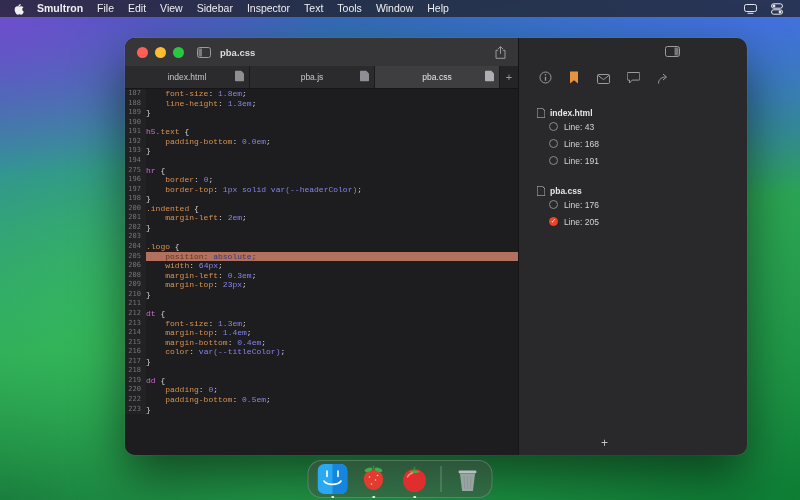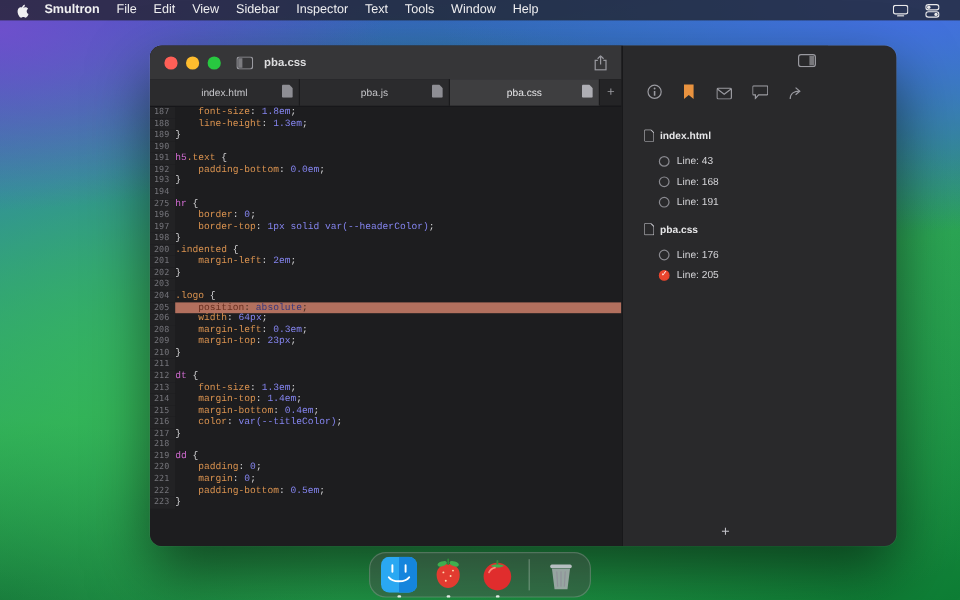--- a/index.html
+++ b/index.html
@@ -72,21 +72,21 @@
     height:12px; background:#2a2a2c; border-top:1px solid #1a1a1c; flex-shrink:0;
     display:flex; align-items:center; justify-content:center; gap:14px;
     color:#a6a6ac; font-size:8px;
   }
 
   
   .insp-header { height:28px; display:flex; align-items:center; justify-content:flex-end; padding-right:10px; flex-shrink:0; }
   .insp-toolbar { height:26px; display:flex; align-items:center; justify-content:space-between; padding:0 20px; flex-shrink:0; }
   .insp-content { flex:1; padding-top:12px; display:flex; flex-direction:column; overflow:hidden; }
   .insp-sec-head { height:18px; display:flex; align-items:center; gap:5px; padding-left:18px; color:#e6e6e8; font-size:8.5px; font-weight:700; }
-  .insp-item { height:17px; display:flex; align-items:flex-end; gap:6px; padding-left:30px; color:#d4d4d8; font-size:8.5px; }
+  .insp-item { height:17px; display:flex; align-items:flex-start; gap:6px; padding-left:30px; color:#d4d4d8; font-size:8.5px; }
   .radio { width:9px; height:9px; border:1px solid #8a8a90; border-radius:50%; flex-shrink:0; }
   .radio.checked { background:#e8452e; border-color:#e8452e; display:flex; align-items:center; justify-content:center; color:#fff; font-size:6.5px; line-height:1; }
   .sec-gap { height:9px; }
   .insp-add { height:24px; display:flex; align-items:center; justify-content:center; color:#c2c2c8; font-size:12px; flex-shrink:0; }
 
   
   .dock {
     position:absolute; bottom:2px; left:50%; transform:translateX(-50%);
     height:38px; padding:4px 9px; border-radius:14px;
     background:rgba(75,80,78,.45); border:0.5px solid rgba(255,255,255,.18);
@@ -313,24 +313,20 @@
             </div>
             <div class="row">
               <span class="ln">219</span>
               <span class="ct"><span class="se">dd</span><span class="pu"> {</span></span>
             </div>
             <div class="row">
               <span class="ln">220</span>
               <span class="ct"><span class="pr">    padding</span><span class="pu">: </span><span class="va">0</span><span class="pu">;</span></span>
             </div>
             <div class="row">
-              <span class="ln">221</span>
-              <span class="ct"><span class="pr">    margin</span><span class="pu">: </span><span class="va">0</span><span class="pu">;</span></span>
-            </div>
-            <div class="row">
               <span class="ln">222</span>
               <span class="ct"><span class="pr">    padding-bottom</span><span class="pu">: </span><span class="va">0.5em</span><span class="pu">;</span></span>
             </div>
             <div class="row">
               <span class="ln">223</span>
               <span class="ct"><span class="pu">}</span></span>
             </div>
           </div>
       </div>
 

